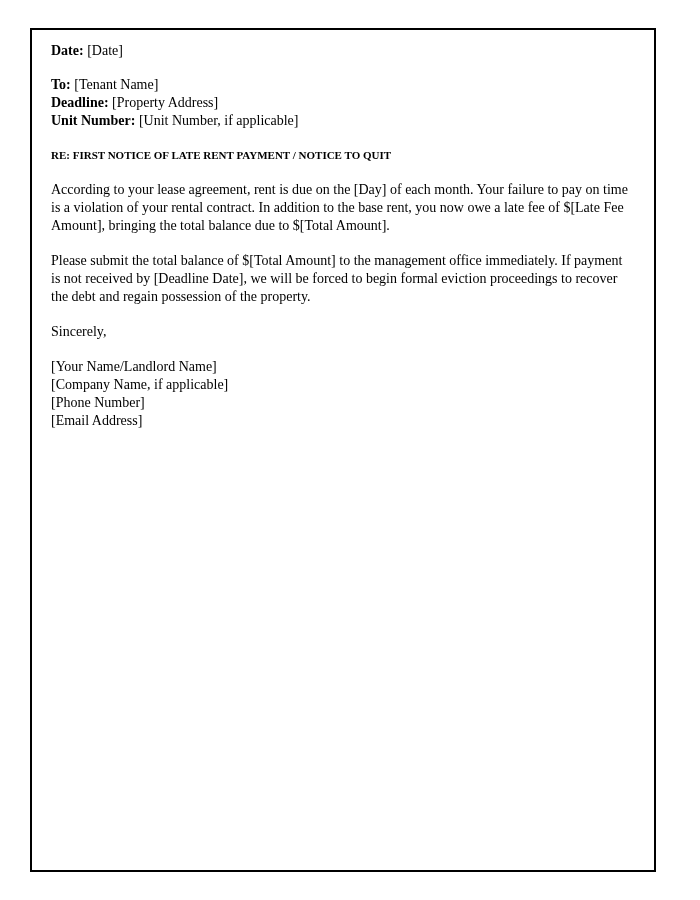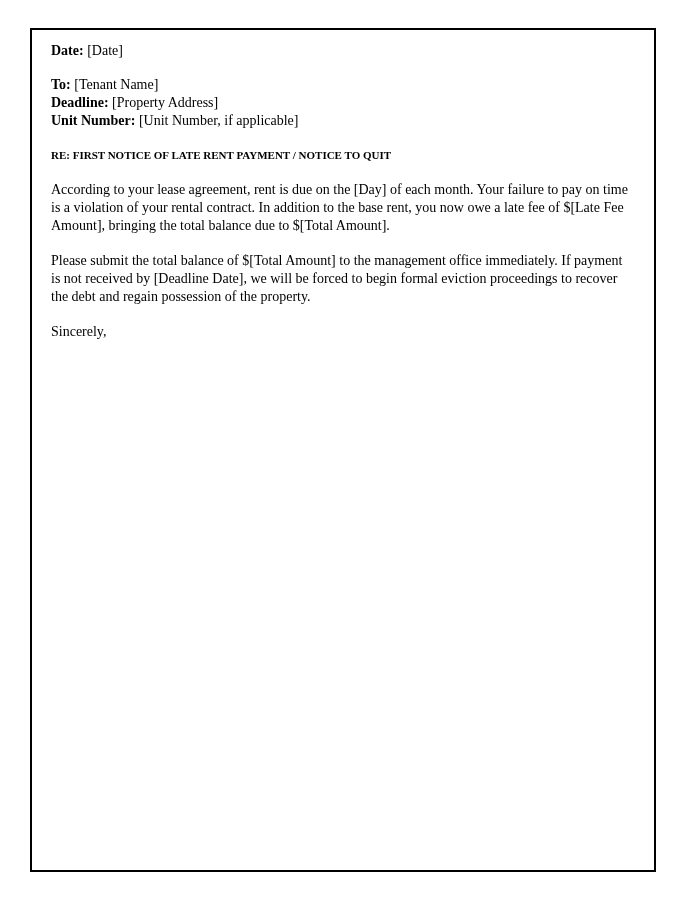--- a/index.html
+++ b/index.html
@@ -56,14 +56,20 @@
   </div>
 
   <p class="subject-line">RE: FIRST NOTICE OF LATE RENT PAYMENT / NOTICE TO QUIT</p>
 
 
   <p class="para">According to your lease agreement, rent is due on the [Day] of each month. Your failure to pay on time is a violation of your rental contract. In addition to the base rent, you now owe a late fee of $[Late Fee Amount], bringing the total balance due to $[Total Amount].</p>
   <p class="para">Please submit the total balance of $[Total Amount] to the management office immediately. If payment is not received by [Deadline Date], we will be forced to begin formal eviction proceedings to recover the debt and regain possession of the property.</p>
 
   <p class="closing">Sincerely,</p>
 
+  <div class="signature-block">
+    <p class="signature-line">[Your Name/Landlord Name]</p>
+    <p class="signature-line">[Company Name, if applicable]</p>
+    <p class="signature-line">[Phone Number]</p>
+    <p class="signature-line">[Email Address]</p>
+  </div>
 
 </div>
 
 </body></html>

